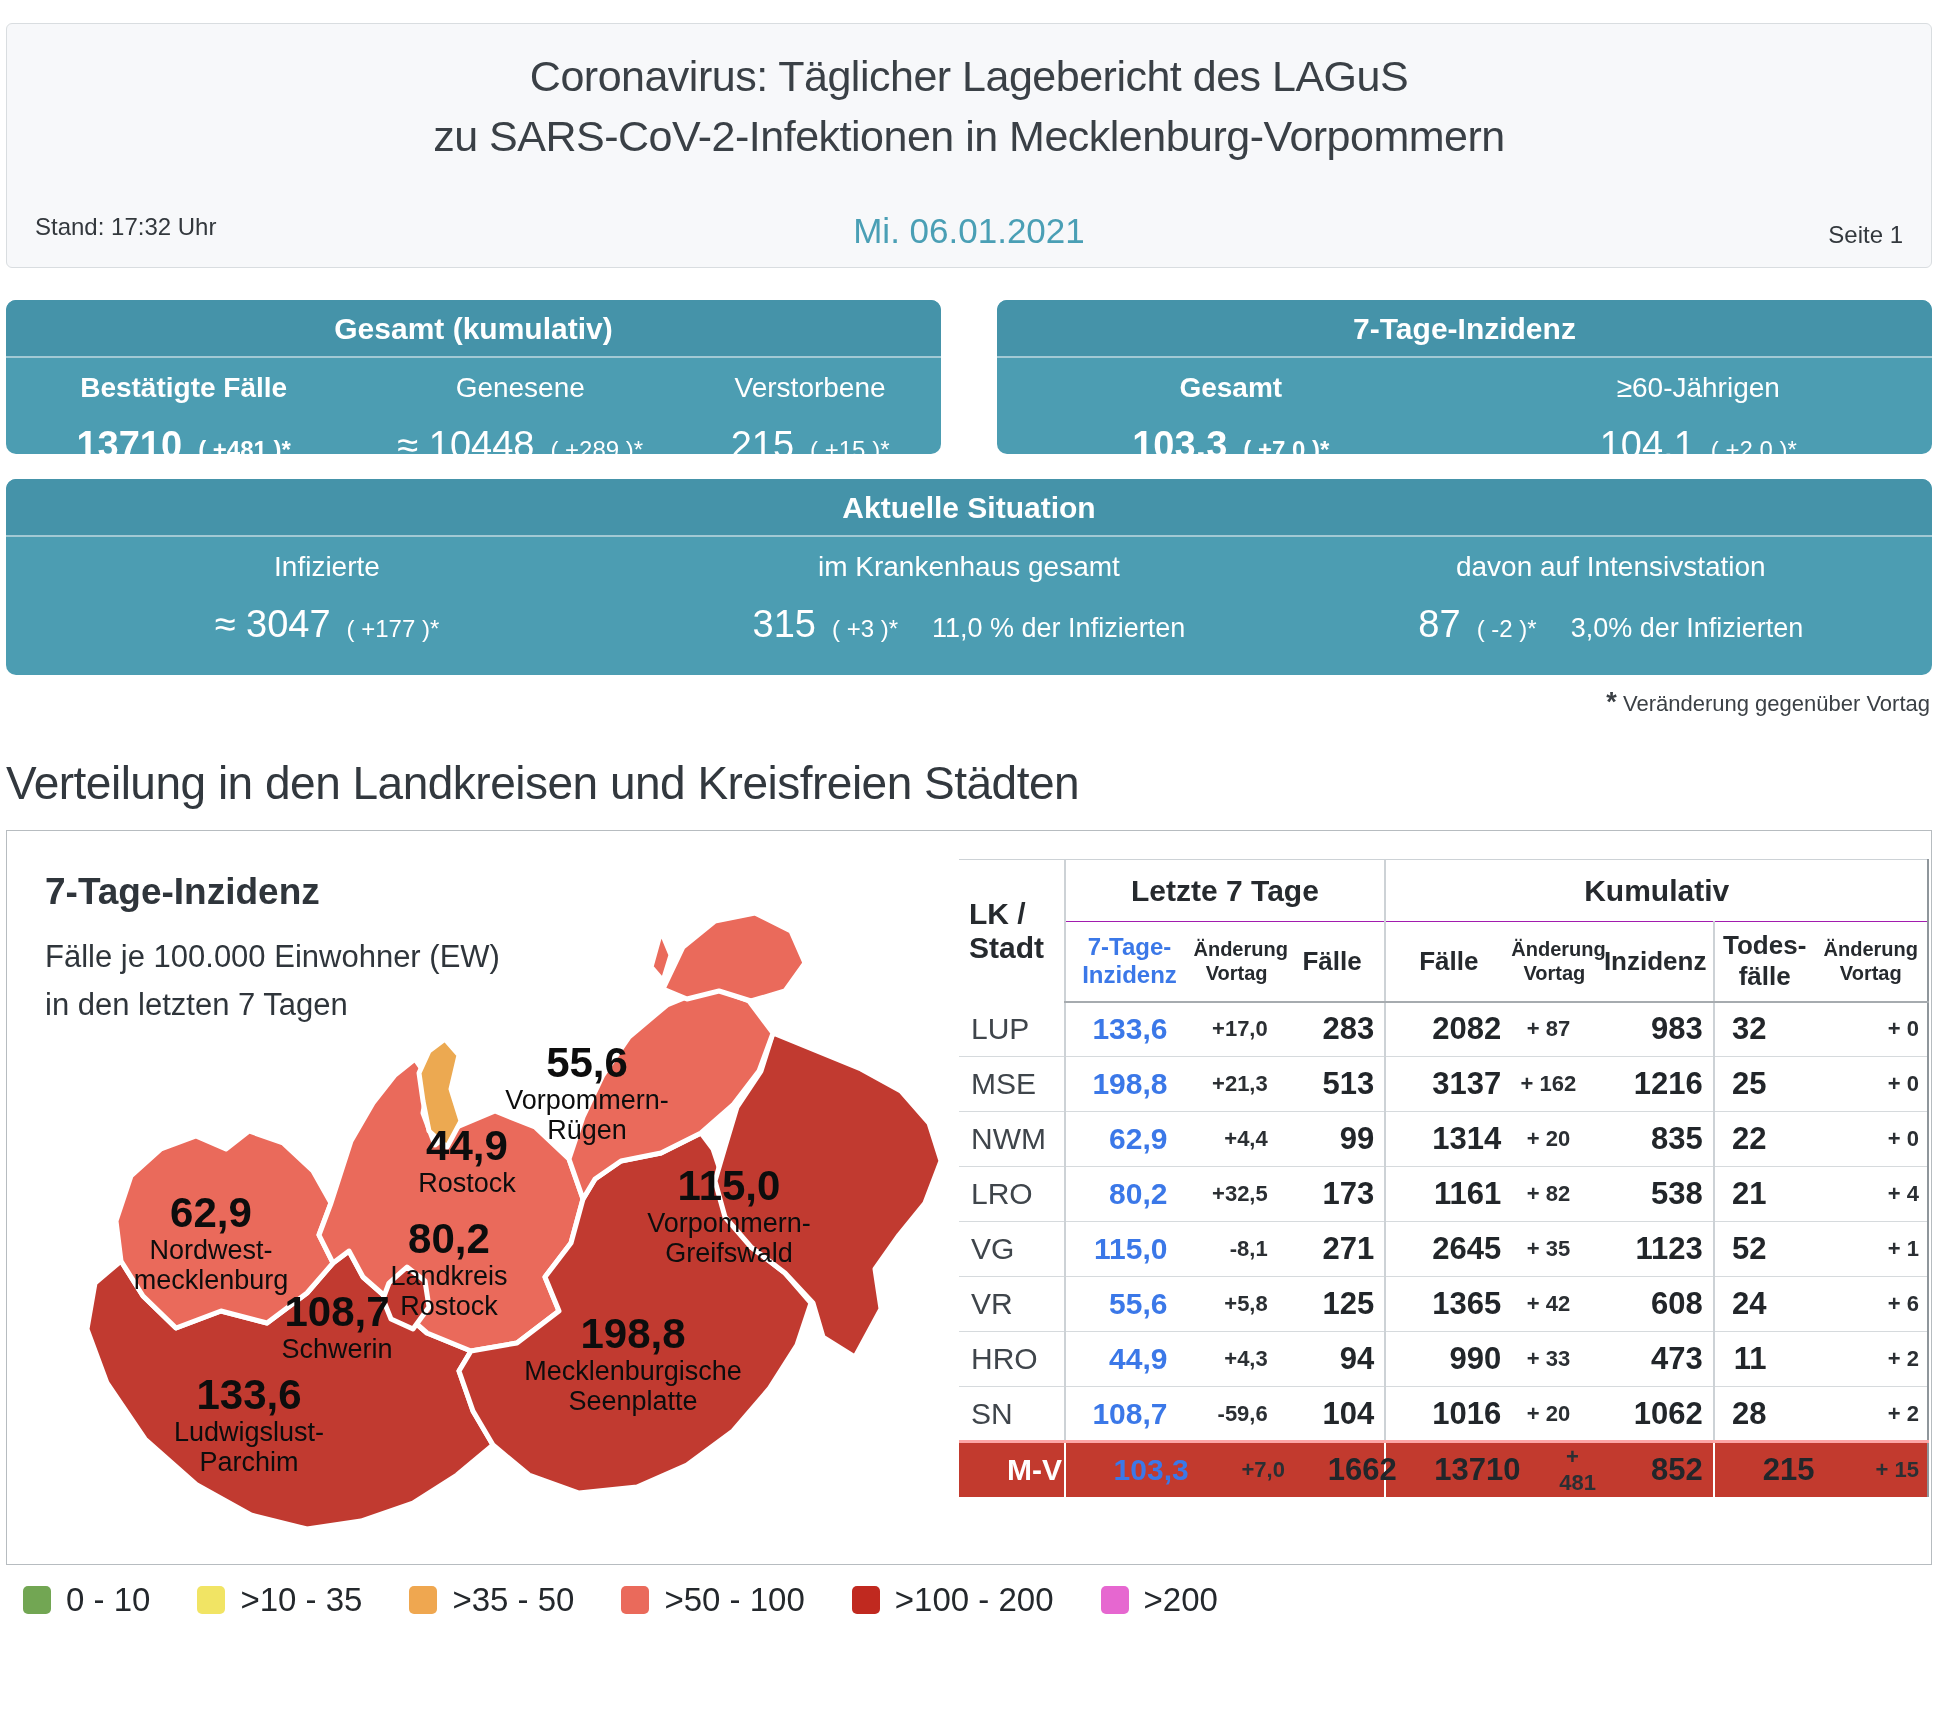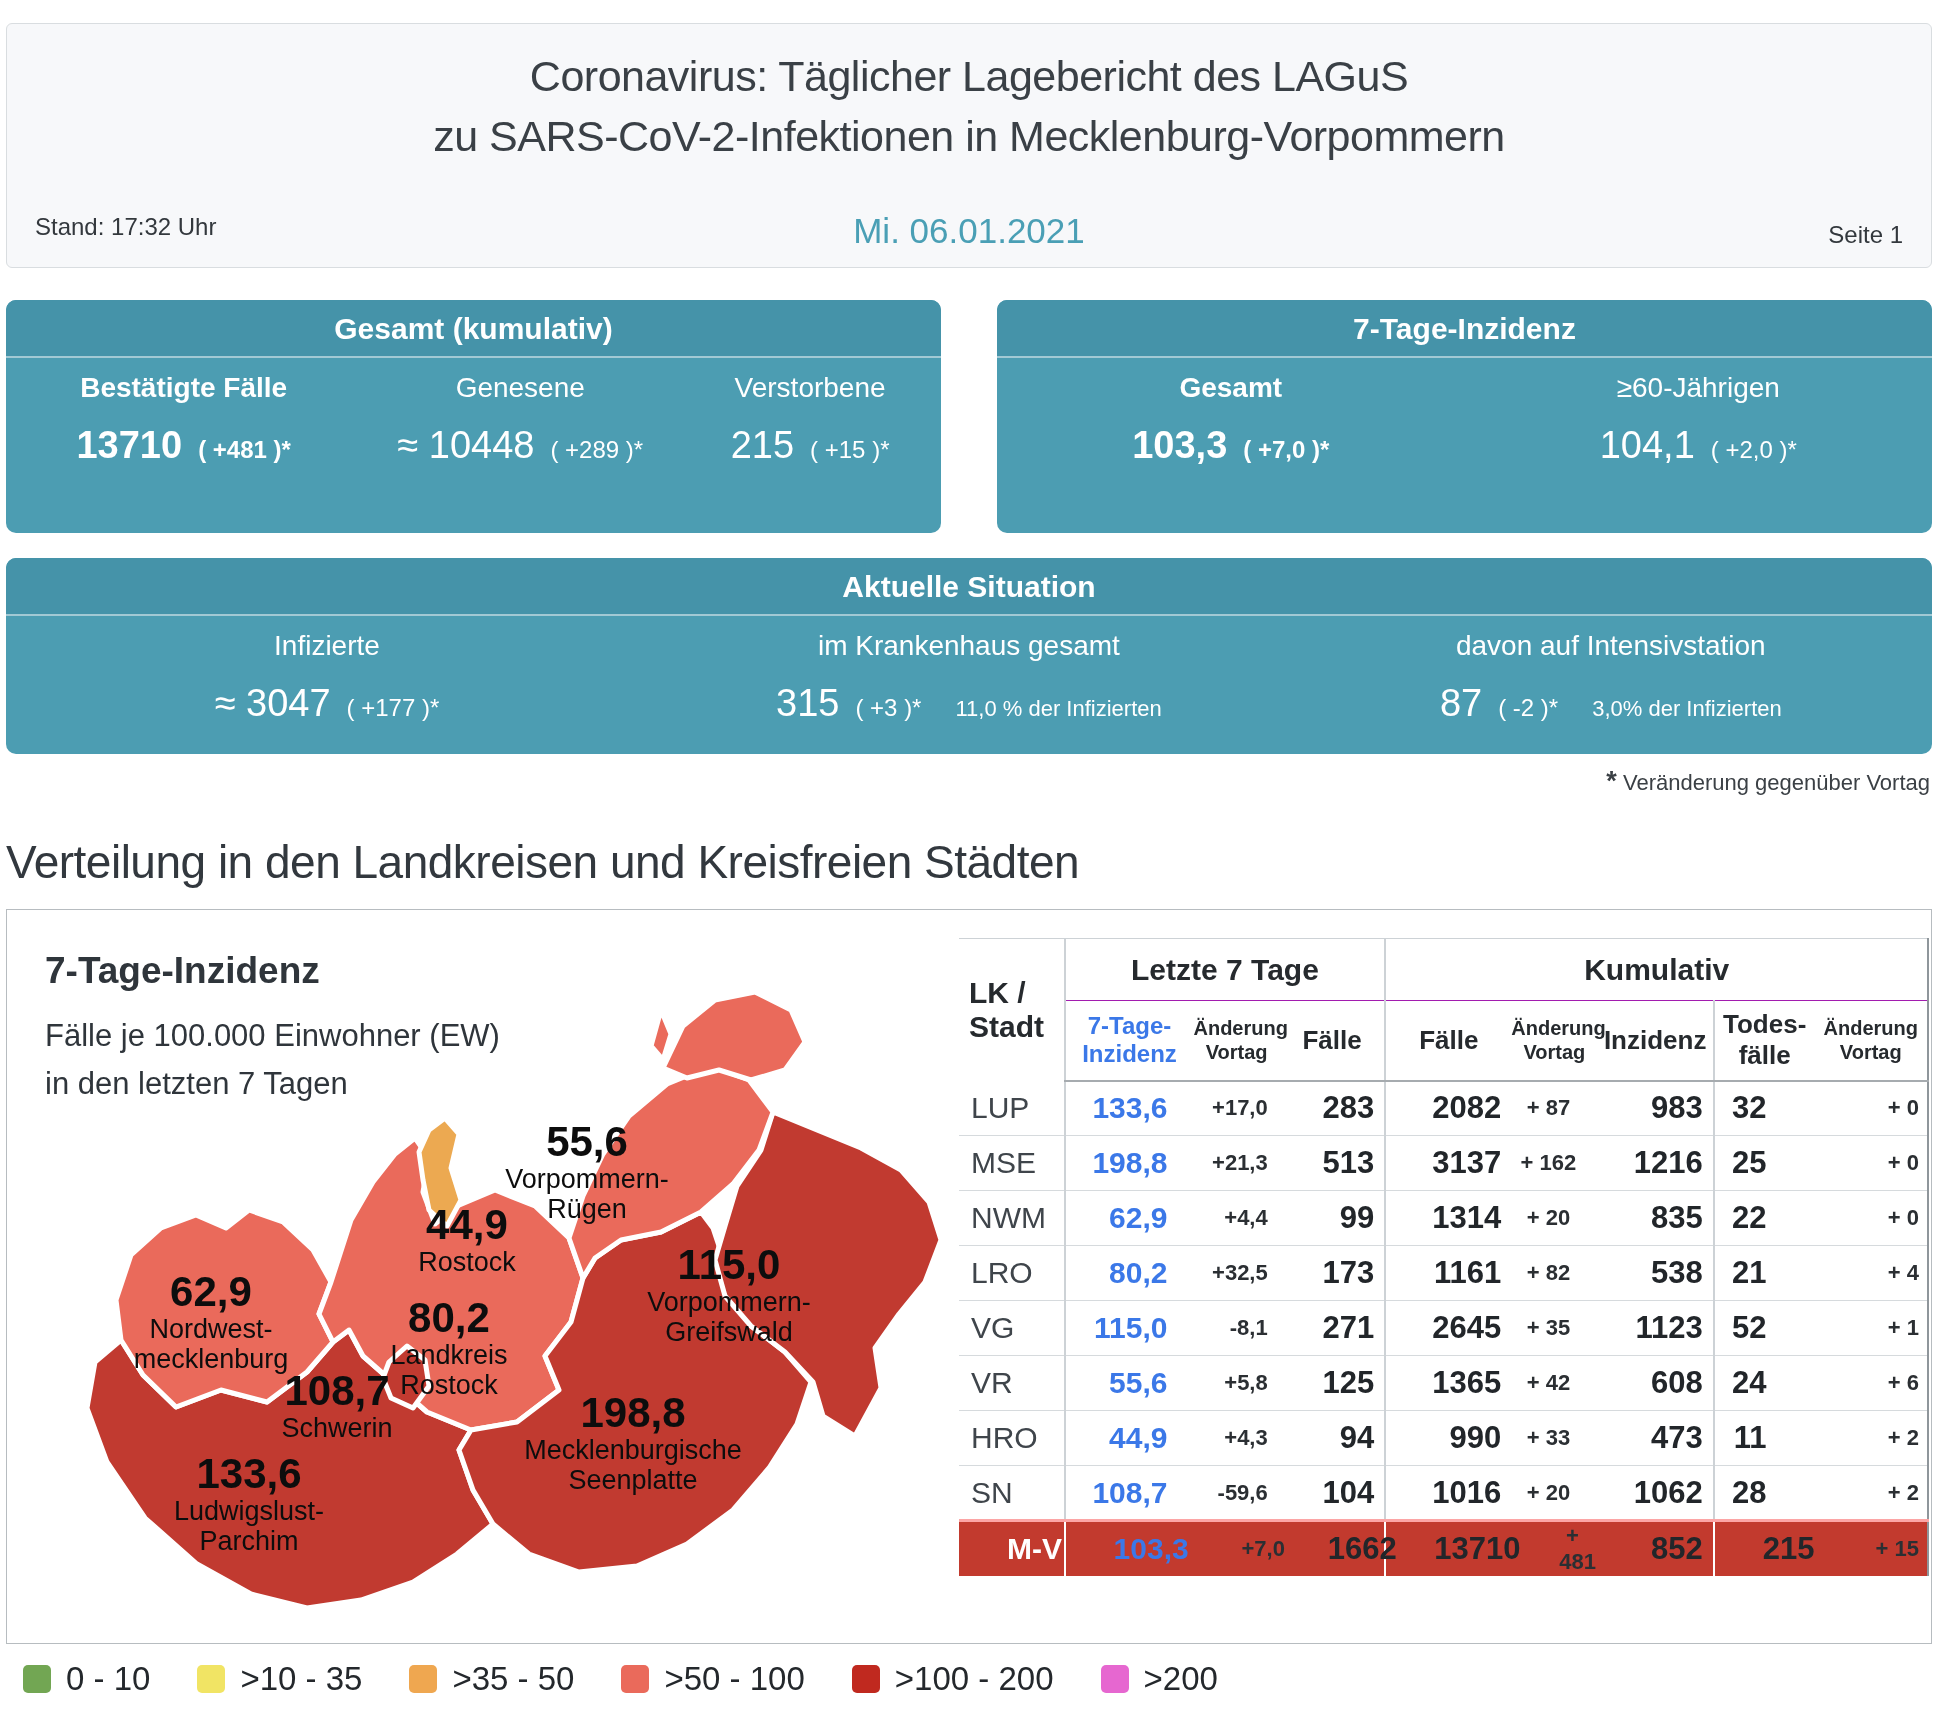--- a/index.html
+++ b/index.html
@@ -12,31 +12,31 @@
               border-radius:6px; }
   .hdr-title { text-align:center; font-weight:300; color:#3a4046; font-size:43px; line-height:60px; letter-spacing:-0.5px; }
   .hdr-title1 { padding-top:22px; }
   .hdr-bottom { position:absolute; left:0; right:0; bottom:16px; height:40px; }
   .hdr-stand { position:absolute; left:28px; bottom:10px; font-size:24px; color:#33383d; }
   .hdr-date  { position:absolute; left:0; right:0; bottom:0; text-align:center; font-size:35px; color:#4a9fb5; }
   .hdr-page  { position:absolute; right:28px; bottom:2px; font-size:24px; color:#33383d; }
 
   
   .teal-row { display:flex; gap:56px; margin-top:32px; }
-  .teal-card { flex:1; border-radius:10px; overflow:hidden; color:#fff; height:233px; background:#4c9db2; }
+  .teal-card { flex:1; border-radius:10px; overflow:hidden; color:#fff; height:154px; background:#4c9db2; }
   .tc-title { background:#4593a9; border-bottom:2px solid rgba(255,255,255,.5);
               text-align:center; font-size:30px; font-weight:700; padding:12px 0 10px; }
   .tc-body { padding-top:10px; }
   .tc-cols { display:flex; }
   .tc-col { text-align:center; }
   .tc-label { font-size:28px; padding-top:4px; }
   .tc-valrow { margin-top:20px; display:flex; justify-content:center; align-items:baseline; gap:16px; }
   .tc-big { font-size:38px; }
   .tc-chg { font-size:24px; }
-  .tc-extra { font-size:22px; margin-left:18px; }
+  .tc-extra { font-size:27px; margin-left:18px; }
   .strong { font-weight:700; }
   .w38 { width:38%; } .w34 { width:34%; } .w28 { width:28%; } .w50 { width:50%; } .w33 { width:33.33%; }
 
   .aktuell-card { margin-top:25px; border-radius:10px; overflow:hidden; color:#fff; height:196px; background:#4c9db2; }
 
   
   .footnotes { margin-top:12px; text-align:right; padding-right:2px; }
   .fn1 { font-size:23px; color:#3b4045; }
   .fn2 { margin-top:8px; font-size:22px; color:#3b4045; }
   .fn-star { font-weight:700; font-size:27px; }

